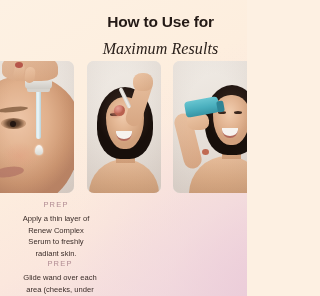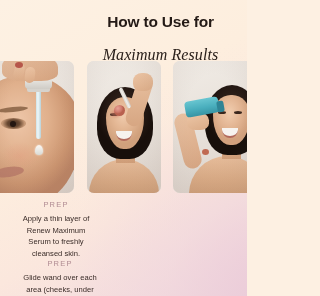--- a/index.html
+++ b/index.html
@@ -33,21 +33,21 @@
   .heading .line1 {
     display: block;
     font-family: "Liberation Sans", sans-serif;
     font-weight: bold;
     font-size: 15.5px;
     letter-spacing: -0.2px;
     color: #241a16;
   }
   .heading .line2 {
     display: block;
-    margin-top: 17px;
+    margin-top: 11px;
     font-family: "Liberation Serif", serif;
     font-style: italic;
     font-size: 16px;
     letter-spacing: 0.1px;
     color: #2a201b;
   }
 
   
   .photo-row {
     position: absolute;
@@ -402,21 +402,21 @@
       <div class="bottle"></div>
       <div class="bottle-cap"></div>
       <div class="vignette"></div>
     </div>
 
   </div>
 
   <div class="caption-row">
     <div class="col k1">
       <div class="step-label">PREP</div>
-      <div class="step-body">Apply a thin layer of Renew Maximum Serum to freshly cleansed skin.</div>
+      <div class="step-body">Apply a thin layer of Renew Complex Serum to freshly radiant skin.</div>
     </div>
     <div class="col k2">
       <div class="step-label">PREP</div>
       <div class="step-body">Glide wand over each area (cheeks, under eyes, forehead, and neck) for 8 minutes each.</div>
     </div>
   </div>
 
 </div>
 
 </body></html>

